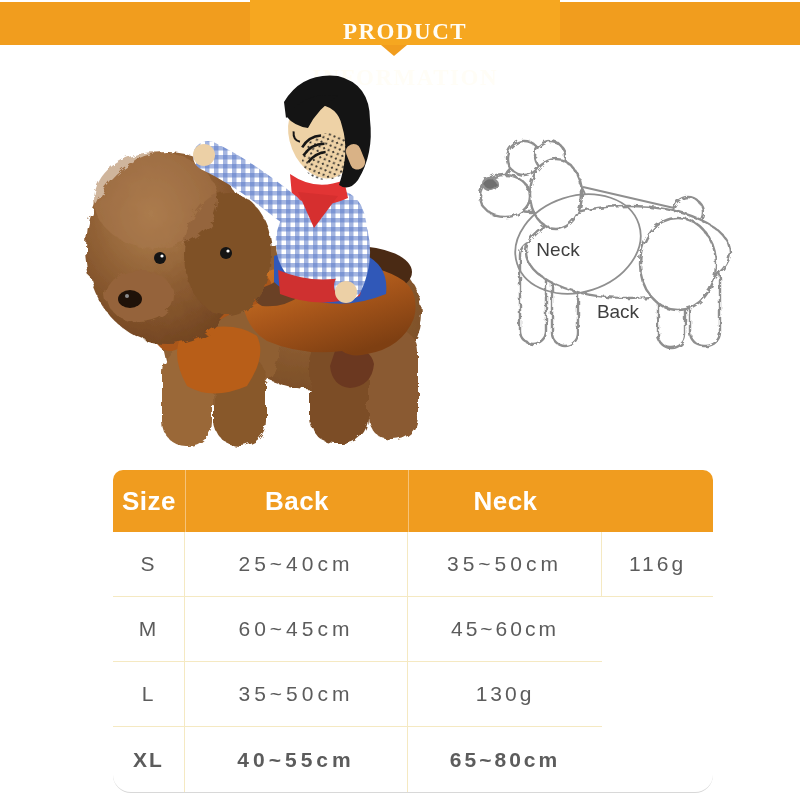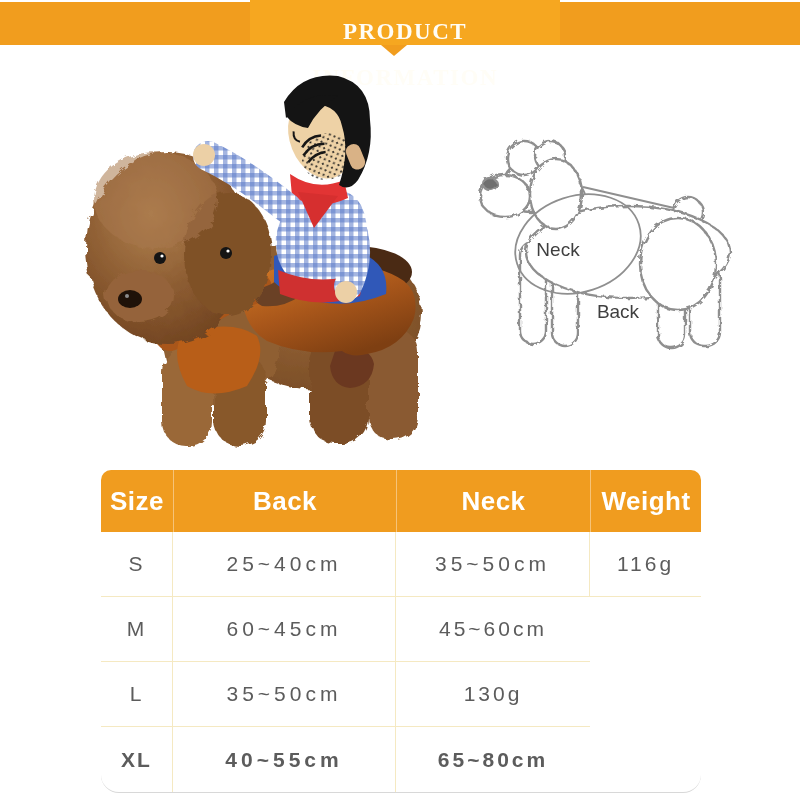--- a/index.html
+++ b/index.html
@@ -23,21 +23,21 @@
   .banner-pointer{
     position:absolute;left:381px;top:45px;width:0;height:0;
     border-left:13px solid transparent;border-right:13px solid transparent;
     border-top:11px solid #f19d1e;
   }
   
   .photo{position:absolute;left:52px;top:56px;width:380px;height:402px;margin:0;}
   .diagram{position:absolute;left:478px;top:132px;width:312px;height:232px;margin:0;}
   .diagram text{font-family:"Liberation Sans",sans-serif;font-size:19px;fill:#3f3f3f;}
   
-  .size-table{position:absolute;left:101px;top:470px;width:600px;text-align:right;}
+  .size-table{position:absolute;left:113px;top:470px;width:600px;text-align:right;}
   .thead{
     display:grid;grid-template-columns:72px 223px 194px 111px;
     height:62px;background:#f09c1f;border-radius:10px 10px 0 0;overflow:hidden;
   }
   .th{
     display:flex;align-items:center;justify-content:center;
     color:#ffffff;font-size:26px;font-weight:bold;letter-spacing:.5px;
   }
   .th + .th{border-left:1px solid rgba(255,255,255,.4);}
   .tbody{
@@ -194,21 +194,20 @@
     <text x="80" y="124" text-anchor="middle">Neck</text>
     <text x="140" y="186" text-anchor="middle">Back</text>
   </svg>
 </figure>
 
 <section class="size-table">
   <div class="thead">
     <div class="th">Size</div>
     <div class="th">Back</div>
     <div class="th">Neck</div>
-    <div class="th">Weight</div>
   </div>
   <div class="tbody">
     <div class="tr">
       <div class="td size">S</div>
       <div class="td">25~40cm</div>
       <div class="td">35~50cm</div>
       <div class="td">116g</div>
     </div>
     <div class="tr">
       <div class="td size">M</div>

